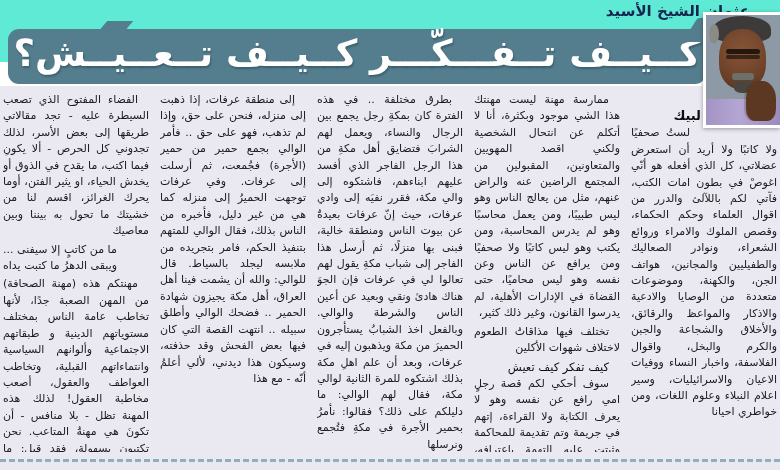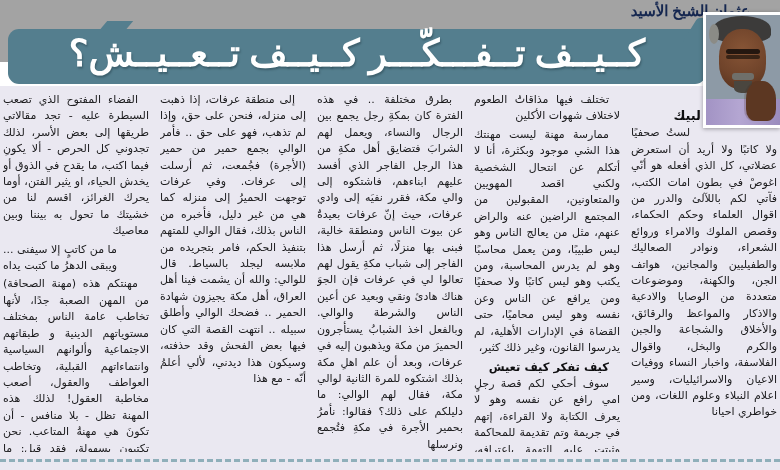--- a/index.html
+++ b/index.html
@@ -2,21 +2,21 @@
 <html lang="ar" dir="rtl"><head>
 <meta charset="utf-8">
 <style>
   html,body{margin:0;padding:0;}
   body{
     width:780px;height:470px;position:relative;overflow:hidden;
     background:#ffffff;
     font-family:"DejaVu Sans",sans-serif;
   }
   
-  .masthead{position:absolute;top:0;left:0;width:780px;height:62px;background:#a3a3a3;font-family:Liberation Serif, serif;}
+  .masthead{position:absolute;top:0;left:0;width:780px;height:62px;background:#5eead4;}
   .author-name{
     position:absolute;top:2px;right:30px;
     font-size:15px;font-weight:bold;color:#152750;letter-spacing:0;
   }
   .banner{
     position:absolute;top:29px;right:74px;left:8px;height:55px;
     background:#547E8E;border-radius:11px;
     display:flex;align-items:center;justify-content:center;
   }
   .banner .accent-right{
@@ -60,21 +60,21 @@
   }
   .col{
     flex:1 1 0;overflow:hidden;
     font-size:11px;line-height:16.4px;color:#1b1b1d;
     text-align:justify;text-justify:inter-word;
   }
   .col p{margin:0 0 2px 0;text-indent:11px;}
   .photo-spacer{float:left;width:0;height:0;}
   .col1 .photo-spacer{float:right;width:72px;height:38px;margin-left:4px;}
   .colhead{font-size:13px;font-weight:bold;color:#0e0e10;margin:16px 6px 1px 0;}
-  .subhead{font-weight:bold;font-size:11.5px;color:#0e0e10;margin:1px 0;text-indent:11px;}
+  .subhead{font-weight:normal;font-size:11.5px;color:#0e0e10;margin:1px 0;text-indent:11px;}
   .verse{margin:0;text-align:left;text-indent:0;}
   .dashed-rule{
     position:absolute;left:0;right:0;bottom:8px;height:0;
     border-top:3px dashed #8FAFBA;
   }
 </style>
 </head>
 <body>
 
 <div class="masthead">
@@ -101,22 +101,22 @@
   <div class="columns">
 
     <div class="col col1">
       <span class="photo-spacer"></span>
       <div class="colhead">لبيك</div>
       <p>لستُ صحفيًا ولا كاتبًا ولا أريد أن استعرض عضلاتي، كل الذي أفعله هو أنّي اغوصْ في بطون امات الكتب، فآتي لكم باللآلئ والدرر من اقوال العلماء وحكم الحكماء، وقصص الملوك والامراء وروائع الشعراء، ونوادر الصعاليك والطفيليين والمجانين، هواتف الجن، والكهنة، وموضوعات متعددة من الوصايا والادعية والاذكار والمواعظ والرقائق، والأخلاق والشجاعة والجبن والكرم والبخل، واقوال الفلاسفة، واخبار النساء ووفيات الاعيان والاسرائيليات، وسير اعلام النبلاء وعلوم اللغات، ومن خواطري احيانا</p>
 
     </div>
 
     <div class="col col2">
+      <p>ممارسة مهنة ليست مهنتك هذا الشي موجود وبكثرة، أنا لا أتكلم عن انتحال الشخصية ولكني اقصد المهويين والمتعاونين، المقبولين من المجتمع الراضين عنه والراض عنهم، مثل من يعالج الناس وهو ليس طبيبًا، ومن يعمل محاسبًا وهو لم يدرس المحاسبة، ومن يكتب وهو ليس كاتبًا ولا صحفيًا ومن يرافع عن الناس وعن نفسه وهو ليس محاميًا، حتى القضاة في الإدارات الأهلية، لم يدرسوا القانون، وغير ذلك كثير،</p>
       <p>تختلف فيها مذاقاتُ الطعوم لاختلاف شهوات الأكلين</p>
-      <p>ممارسة مهنة ليست مهنتك هذا الشي موجود وبكثرة، أنا لا أتكلم عن انتحال الشخصية ولكني اقصد المهويين والمتعاونين، المقبولين من المجتمع الراضين عنه والراض عنهم، مثل من يعالج الناس وهو ليس طبيبًا، ومن يعمل محاسبًا وهو لم يدرس المحاسبة، ومن يكتب وهو ليس كاتبًا ولا صحفيًا ومن يرافع عن الناس وعن نفسه وهو ليس محاميًا، حتى القضاة في الإدارات الأهلية، لم يدرسوا القانون، وغير ذلك كثير،</p>
       <div class="subhead">كيف تفكر كيف تعيش</div>
       <p>سوف أحكي لكم قصة رجلٍ امي رافع عن نفسه وهو لا يعرف الكتابة ولا القراءة، إتهم في جريمة وتم تقديمة للمحاكمة وثبتت عليه التهمة باعترافه، وبشهود أهل البلد التي وقعت فيها الواقعة، شهد عليه رجال البلد وحريمُها وحميرُها، وبموجب ذلك أصدر القاضي حكم (حد الجلد) وتم تجريده من ملابسه لتنفيذ الحكم، وفي هذه اللحظة رافع المدان عن نفسه بعبارةٍ واحدة، جعلت القاضي يغير رأيه ويلغي الحكم ويطلق سراحه! ماهي الجريمة وما هي العبارة التي اقنعت القاضي حتى اطلق سراحه؟</p>
 
     </div>
 
     <div class="col col3">
       <p>بطرق مختلفة .. في هذه الفترة كان بمكةِ رجل يجمع بين الرجال والنساء، ويعمل لهم الشرابَ فتضايق أهل مكةِ من هذا الرجل الفاجر الذي أفسد عليهم ابناءهم، فاشتكوه إلى والي مكة، فقرر نفيَه إلى وادي عرفات، حيث إنّ عرفات بعيدةٌ عن بيوت الناس ومنطقة خالية، فبنى بها منزلًا، ثم أرسل هذا الفاجر إلى شباب مكةِ يقول لهم تعالوا لي في عرفات فإن الجوَ هناك هادئ ونقي وبعيد عن أعين الناس والشرطة والوالي. وبالفعل اخذ الشبابُ يستأجرون الحميرَ من مكة ويذهبون إليه في عرفات، وبعد أن علم اهلِ مكة بذلك اشتكوه للمرة الثانية لوالي مكة، فقال لهم الوالي: ما دليلكم على ذلك؟ فقالوا: نأمرُ بحمير الأجرة في مكةِ فتُجمع ونرسلها</p>
     </div>
 
     <div class="col col4">

